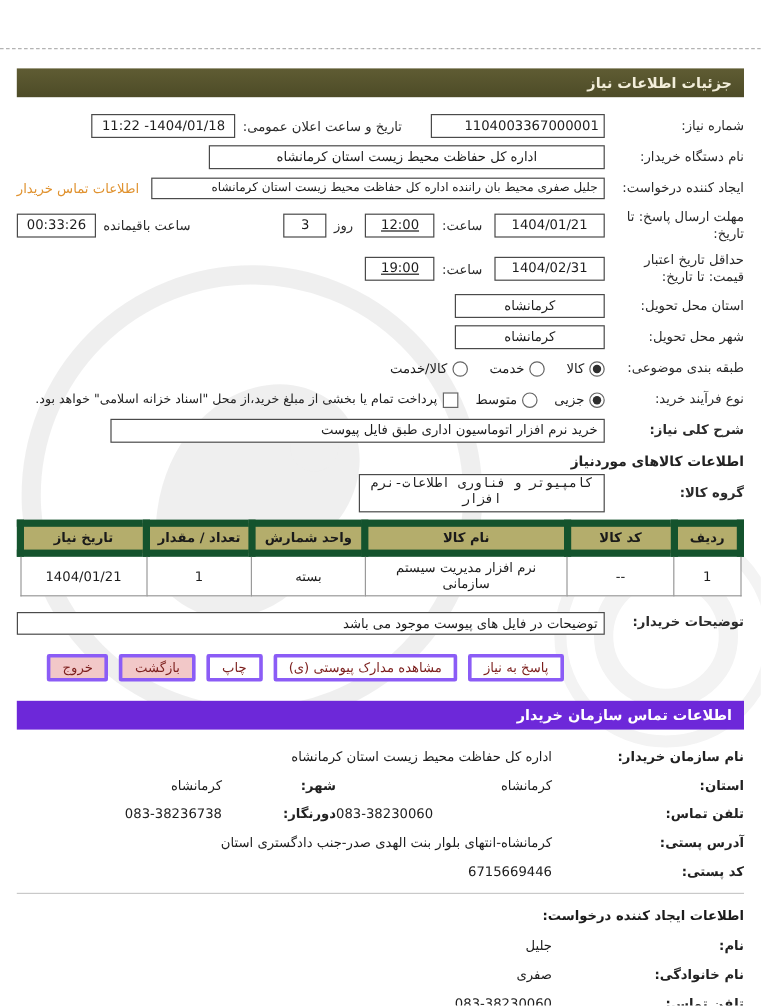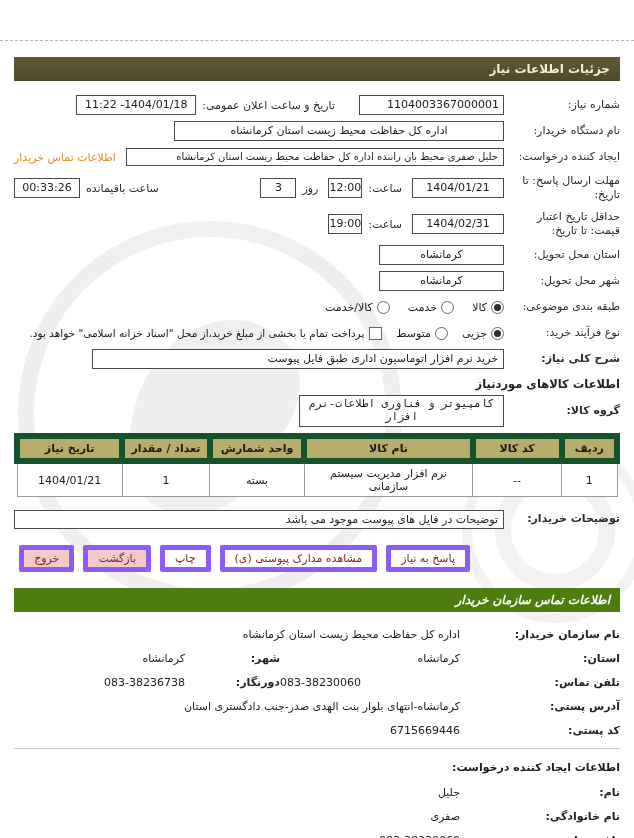--- a/index.html
+++ b/index.html
@@ -7,53 +7,53 @@
     width:634px;height:838px;overflow:hidden;background:#ffffff;
     font-family:"DejaVu Sans",sans-serif;font-size:11px;color:#1c1c1c;
     direction:rtl;position:relative;
   }
   .wm{position:absolute;z-index:0;pointer-events:none;}
   .content{position:relative;z-index:1;}
   .top-space{height:40px;}
   .dash-line{border-top:1px dashed #b3b3b3;margin:0;}
   .hbar{margin:16px 14px 0 14px;padding:5px 10px;font-weight:bold;font-size:12px;}
   .hbar1{background:linear-gradient(#5f5c33,#4d4b27);color:#f3eeda;}
-  .hbar2{background:#4d7c0f;color:#ffffff;font-style:italic;}
+  .hbar2{background:#6d28d9;color:#ffffff;}
   .form-area{padding-top:14px;}
   .row{display:flex;align-items:center;margin:0 14px 6px 14px;min-height:20px;}
   .lbl{width:112px;flex-shrink:0;color:#2b2b2b;padding-left:4px;line-height:1.3;}
   .lbl.b{font-weight:bold;}
   .inlbl{margin:0 10px 0 6px;white-space:nowrap;color:#2b2b2b;}
   .box{
     border:1px solid #4a4a4a;background:#fff;min-height:15px;
     padding:2px 5px;display:inline-flex;align-items:center;justify-content:center;
     text-align:center;line-height:1.2;box-sizing:border-box;
   }
   .box.right{justify-content:flex-start;text-align:right;}
   .num{direction:ltr;unicode-bidi:embed;}
   .w145{width:145px;padding-left:28px;} .w120{width:120px;} .w330{width:330px;} .w392{width:392px;font-size:10px;}
-  .w92{width:92px;} .w58{width:34px;} .w36{width:36px;} .w66{width:66px;}
+  .w92{width:92px;} .w58{width:58px;text-decoration:underline;} .w36{width:36px;} .w66{width:66px;}
   .w125{width:125px;} .w412{width:412px;} .w205{width:205px;font-family:Liberation Mono, monospace;}
   .flex1{flex:1;}
   .spacer{flex:1;}
   .link{color:#e0922f;margin-right:10px;cursor:pointer;white-space:nowrap;}
   .opt{display:inline-flex;align-items:center;margin-left:18px;}
   .radio{width:11px;height:11px;border:1px solid #666;border-radius:50%;background:#fff;
     display:inline-block;position:relative;margin-left:4px;flex-shrink:0;cursor:pointer;}
   .radio.checked::after{content:"";position:absolute;top:2px;left:2px;right:2px;bottom:2px;
     background:#2e2e2e;border-radius:50%;}
   .checkbox{width:11px;height:11px;border:1px solid #666;background:#fff;display:inline-block;
     margin-left:5px;flex-shrink:0;cursor:pointer;}
   .note{font-size:10.5px;color:#222;white-space:nowrap;}
   .section-title{margin:8px 14px 4px 14px;font-weight:bold;font-size:11.5px;color:#222;}
   table.items{border-collapse:collapse;margin:6px 14px 8px 14px;width:606px;font-size:11px;}
   table.items th{background:#b4ad6c;border:6px solid #14532d;padding:3px 4px;font-weight:bold;color:#1a1a1a;}
   table.items td{border:1px solid #9a9a9a;padding:3px 4px;text-align:center;background:#fff;}
   .btn-row{display:flex;align-items:center;margin:12px 14px 0 14px;padding-right:150px;gap:9px;}
-  .btn{border:5px solid #8b5cf6;color:#7c1f1d;background:#fff;font-family:inherit;
+  .btn{border:3px solid #8b5cf6;color:#7c1f1d;background:#fff;font-family:inherit;
     font-size:11px;padding:2px 10px;border-radius:2px;cursor:pointer;white-space:nowrap;}
   .btn.pink{background:#f2c8c8;}
   .c-row{display:flex;align-items:flex-start;margin:0 14px 11px 14px;}
   .c-lbl{width:160px;flex-shrink:0;font-weight:bold;color:#222;}
   .c-val{width:180px;flex-shrink:0;}
   .c-lbl2{width:95px;flex-shrink:0;font-weight:bold;color:#222;}
   .c-area{padding-top:16px;}
   .divider{border-top:1px solid #c9c9c9;margin:4px 14px 12px 14px;}
   .c-sec-title{margin:0 14px 12px 14px;font-weight:bold;}
 </style>

